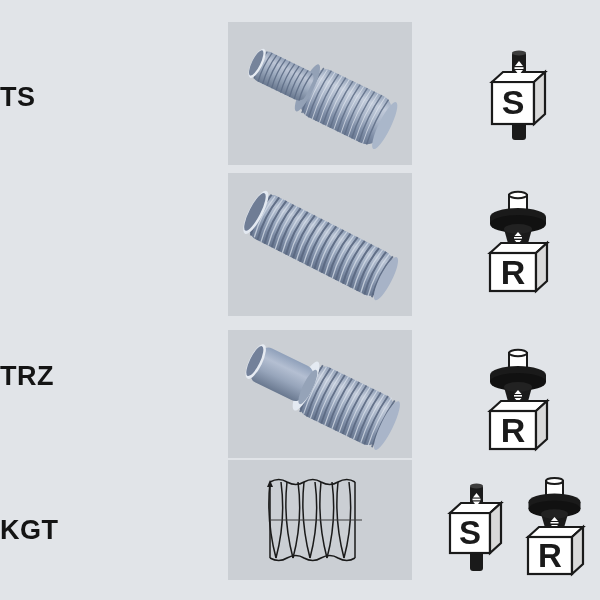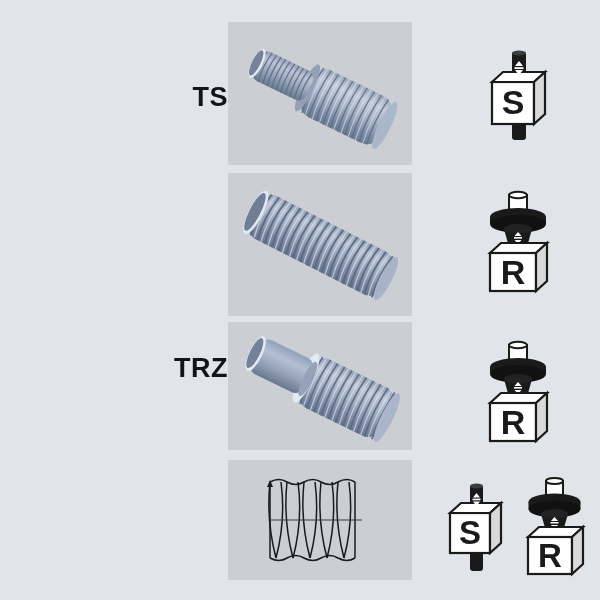--- a/index.html
+++ b/index.html
@@ -10,21 +10,21 @@
     overflow:hidden;
   }
   #sheet{position:relative;width:600px;height:600px;background:#e1e4e8;}
 
   .row{position:absolute;left:0;width:600px;display:block;}
 
   
   .label{
     position:absolute;
     left:0;width:228px;
-    text-align:right;
+    text-align:left;
     font-size:27px;
     font-weight:700;
     letter-spacing:0.5px;
     color:#141414;
     font-family:"Liberation Sans", sans-serif;
   }
 
   
   .panel{
     position:absolute;
@@ -229,21 +229,21 @@
         <polygon points="14,66 25,56 71,56 60,66" fill="#ffffff" stroke="#1a1a1a" stroke-width="2.2"></polygon>
 
         <rect x="14" y="66" width="46" height="38" fill="#ffffff" stroke="#1a1a1a" stroke-width="2.2"></rect>
 
         <polygon points="60,66 71,56 71,94 60,104" fill="#d9d9d9" stroke="#1a1a1a" stroke-width="2.2"></polygon>
         <text x="37" y="97" text-anchor="middle" font-family="Liberation Sans, sans-serif" font-size="34" font-weight="700" fill="#1a1a1a">R</text>
       </svg>
     </div>
   </div>
 
-  <div class="row" style="top:315px;height:150px;">
+  <div class="row" style="top:323px;height:150px;">
 
     <div class="label" style="top:38px;">TRZ</div>
 
     <div class="panel" style="top:7px;height:128px;">
       <svg viewBox="0 0 184 128" preserveAspectRatio="none">
         <defs>
           <linearGradient id="gTRZt" x1="0" y1="0" x2="0" y2="1">
             <stop offset="0" stop-color="#96a4ba"></stop>
             <stop offset="0.22" stop-color="#bfc8d7"></stop>
             <stop offset="0.5" stop-color="#a3b0c4"></stop>
@@ -313,20 +313,21 @@
         <polygon points="14,66 25,56 71,56 60,66" fill="#ffffff" stroke="#1a1a1a" stroke-width="2.2"></polygon>
         <rect x="14" y="66" width="46" height="38" fill="#ffffff" stroke="#1a1a1a" stroke-width="2.2"></rect>
         <polygon points="60,66 71,56 71,94 60,104" fill="#d9d9d9" stroke="#1a1a1a" stroke-width="2.2"></polygon>
         <text x="37" y="97" text-anchor="middle" font-family="Liberation Sans, sans-serif" font-size="34" font-weight="700" fill="#1a1a1a">R</text>
       </svg>
     </div>
   </div>
 
   <div class="row" style="top:465px;height:135px;">
 
+    <div class="label" style="top:50px;">KGT</div>
 
     <div class="panel" style="top:-5px;height:120px;">
       <svg viewBox="0 0 184 120" preserveAspectRatio="none">
         <g fill="none" stroke="#1a1a1a" stroke-width="1.5">
 
           <path d="M42 22 q9 -5 17 0 q9 5 17 0 q9 -5 17 0 q9 5 17 0 q9 -5 17 0"></path>
 
           <path d="M42 98 q9 5 17 0 q9 -5 17 0 q9 5 17 0 q9 -5 17 0 q9 5 17 0"></path>
 
           <path d="M42 22 L42 98"></path>

